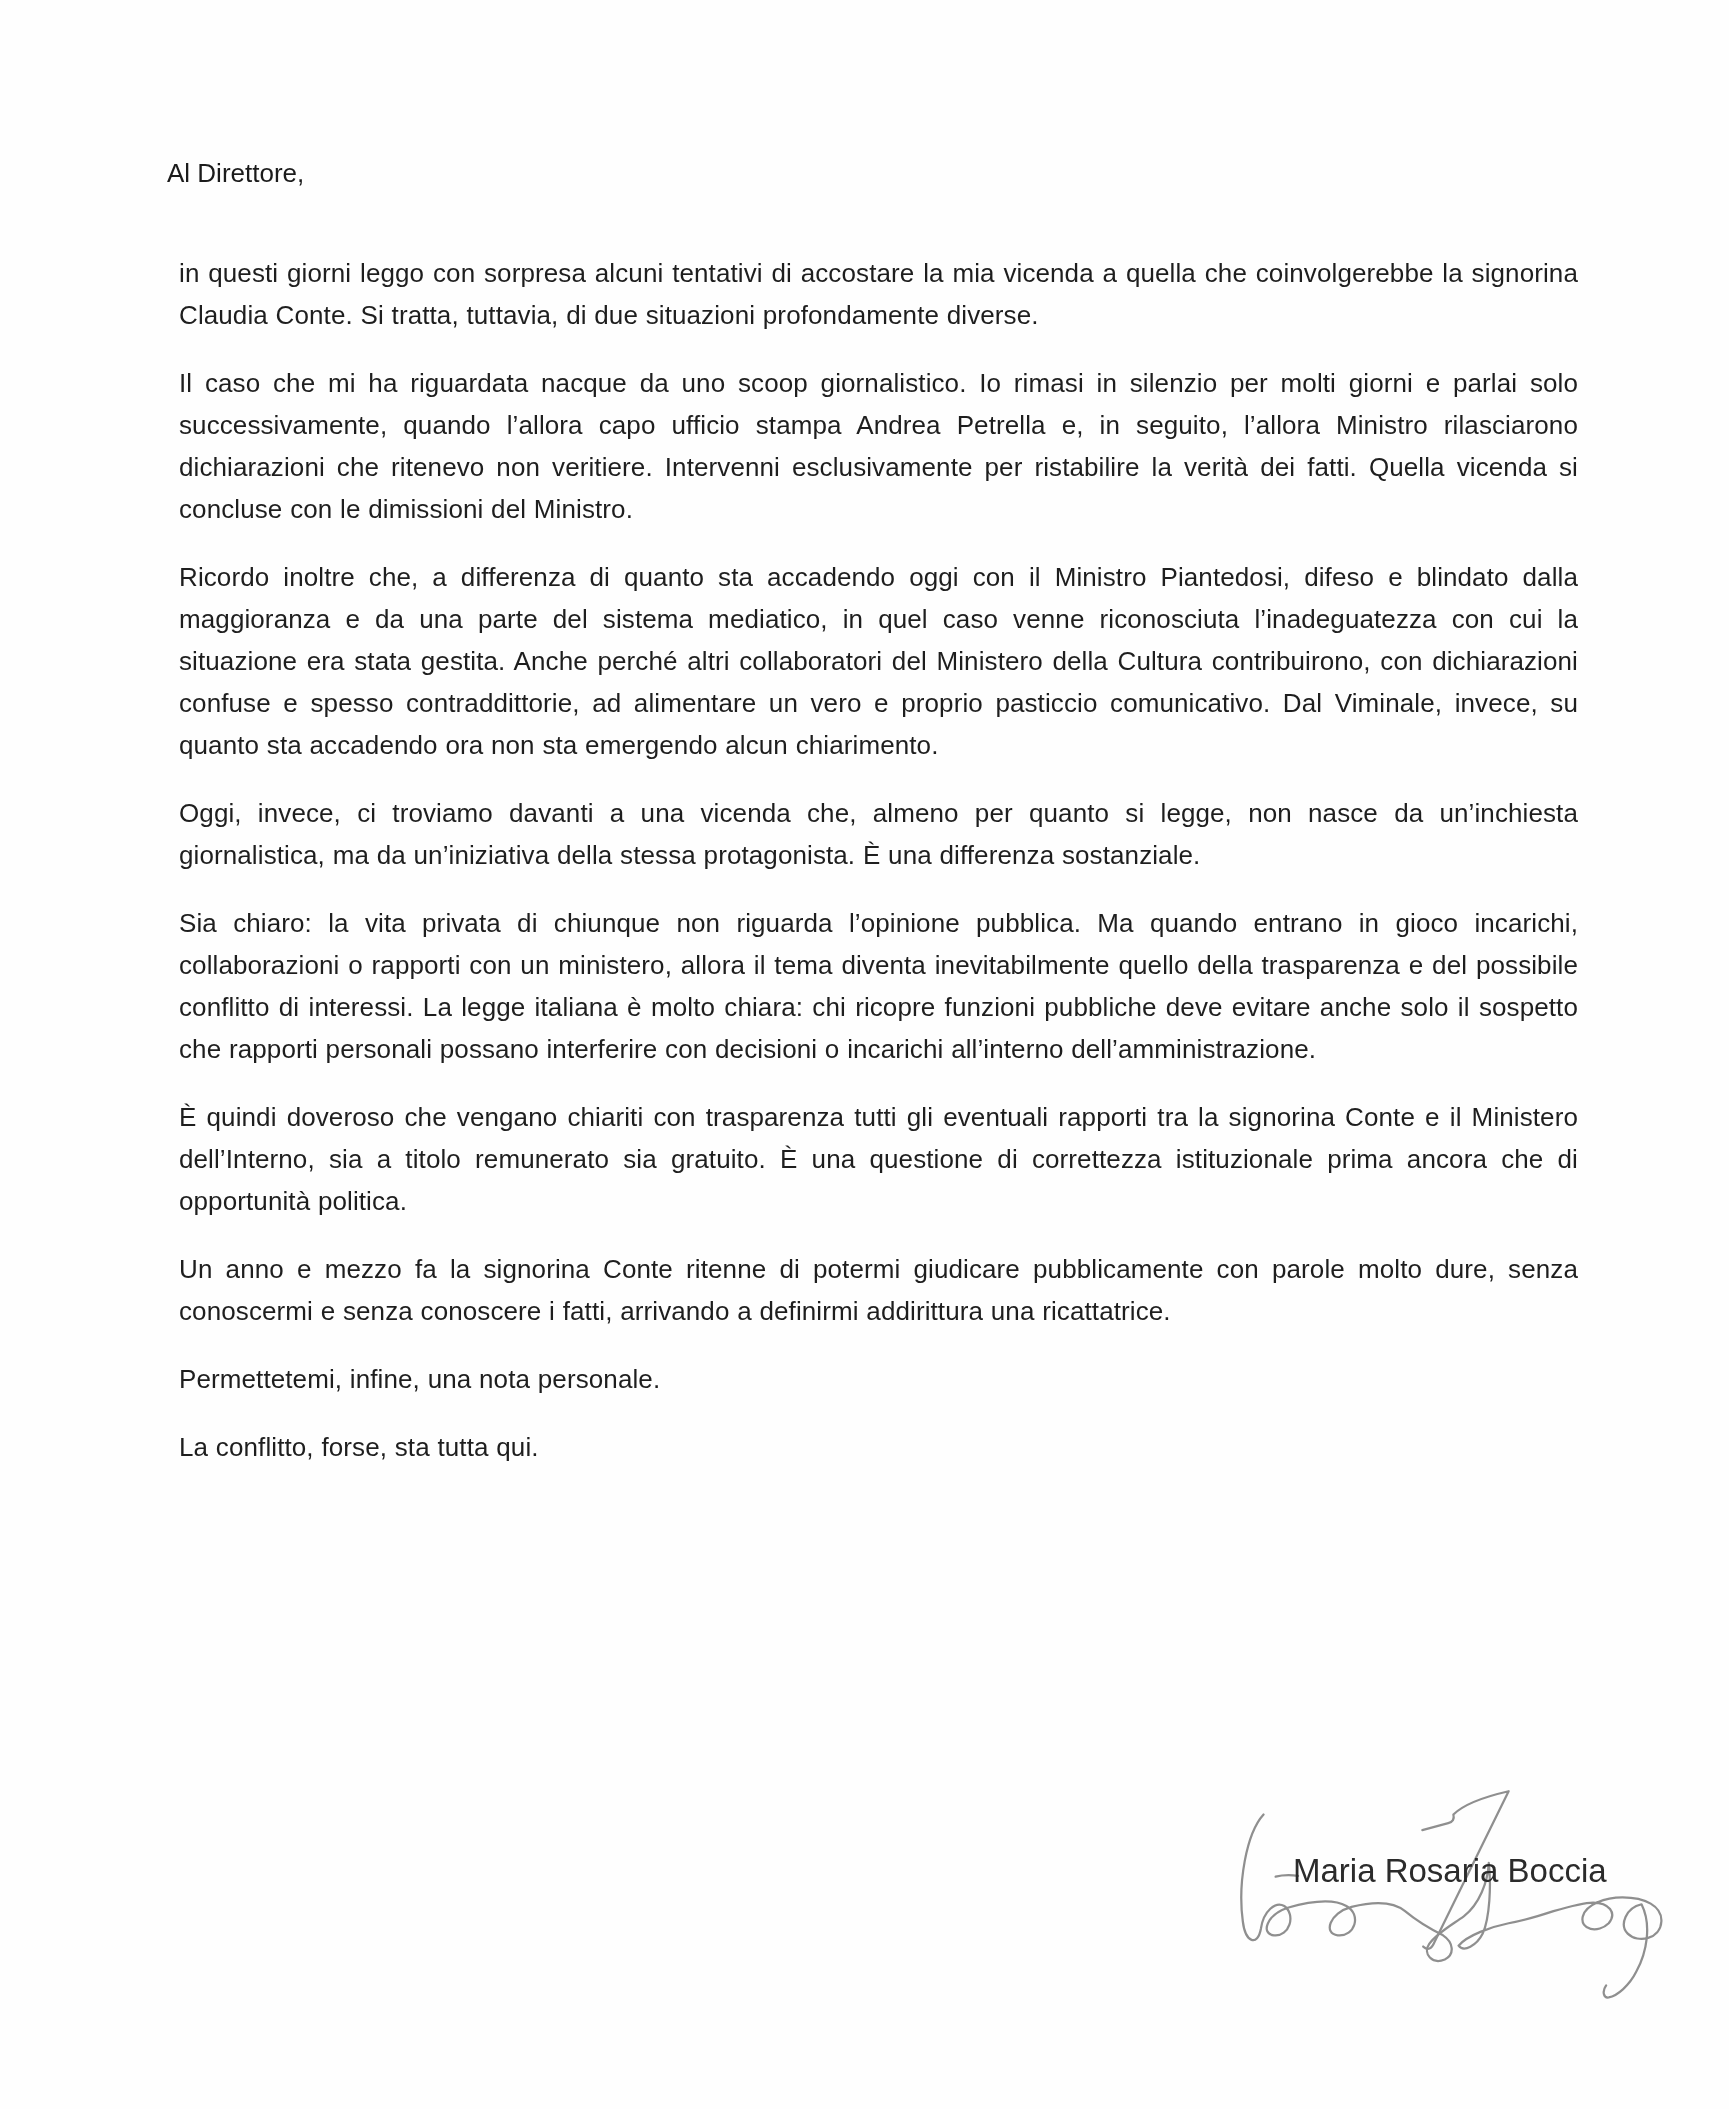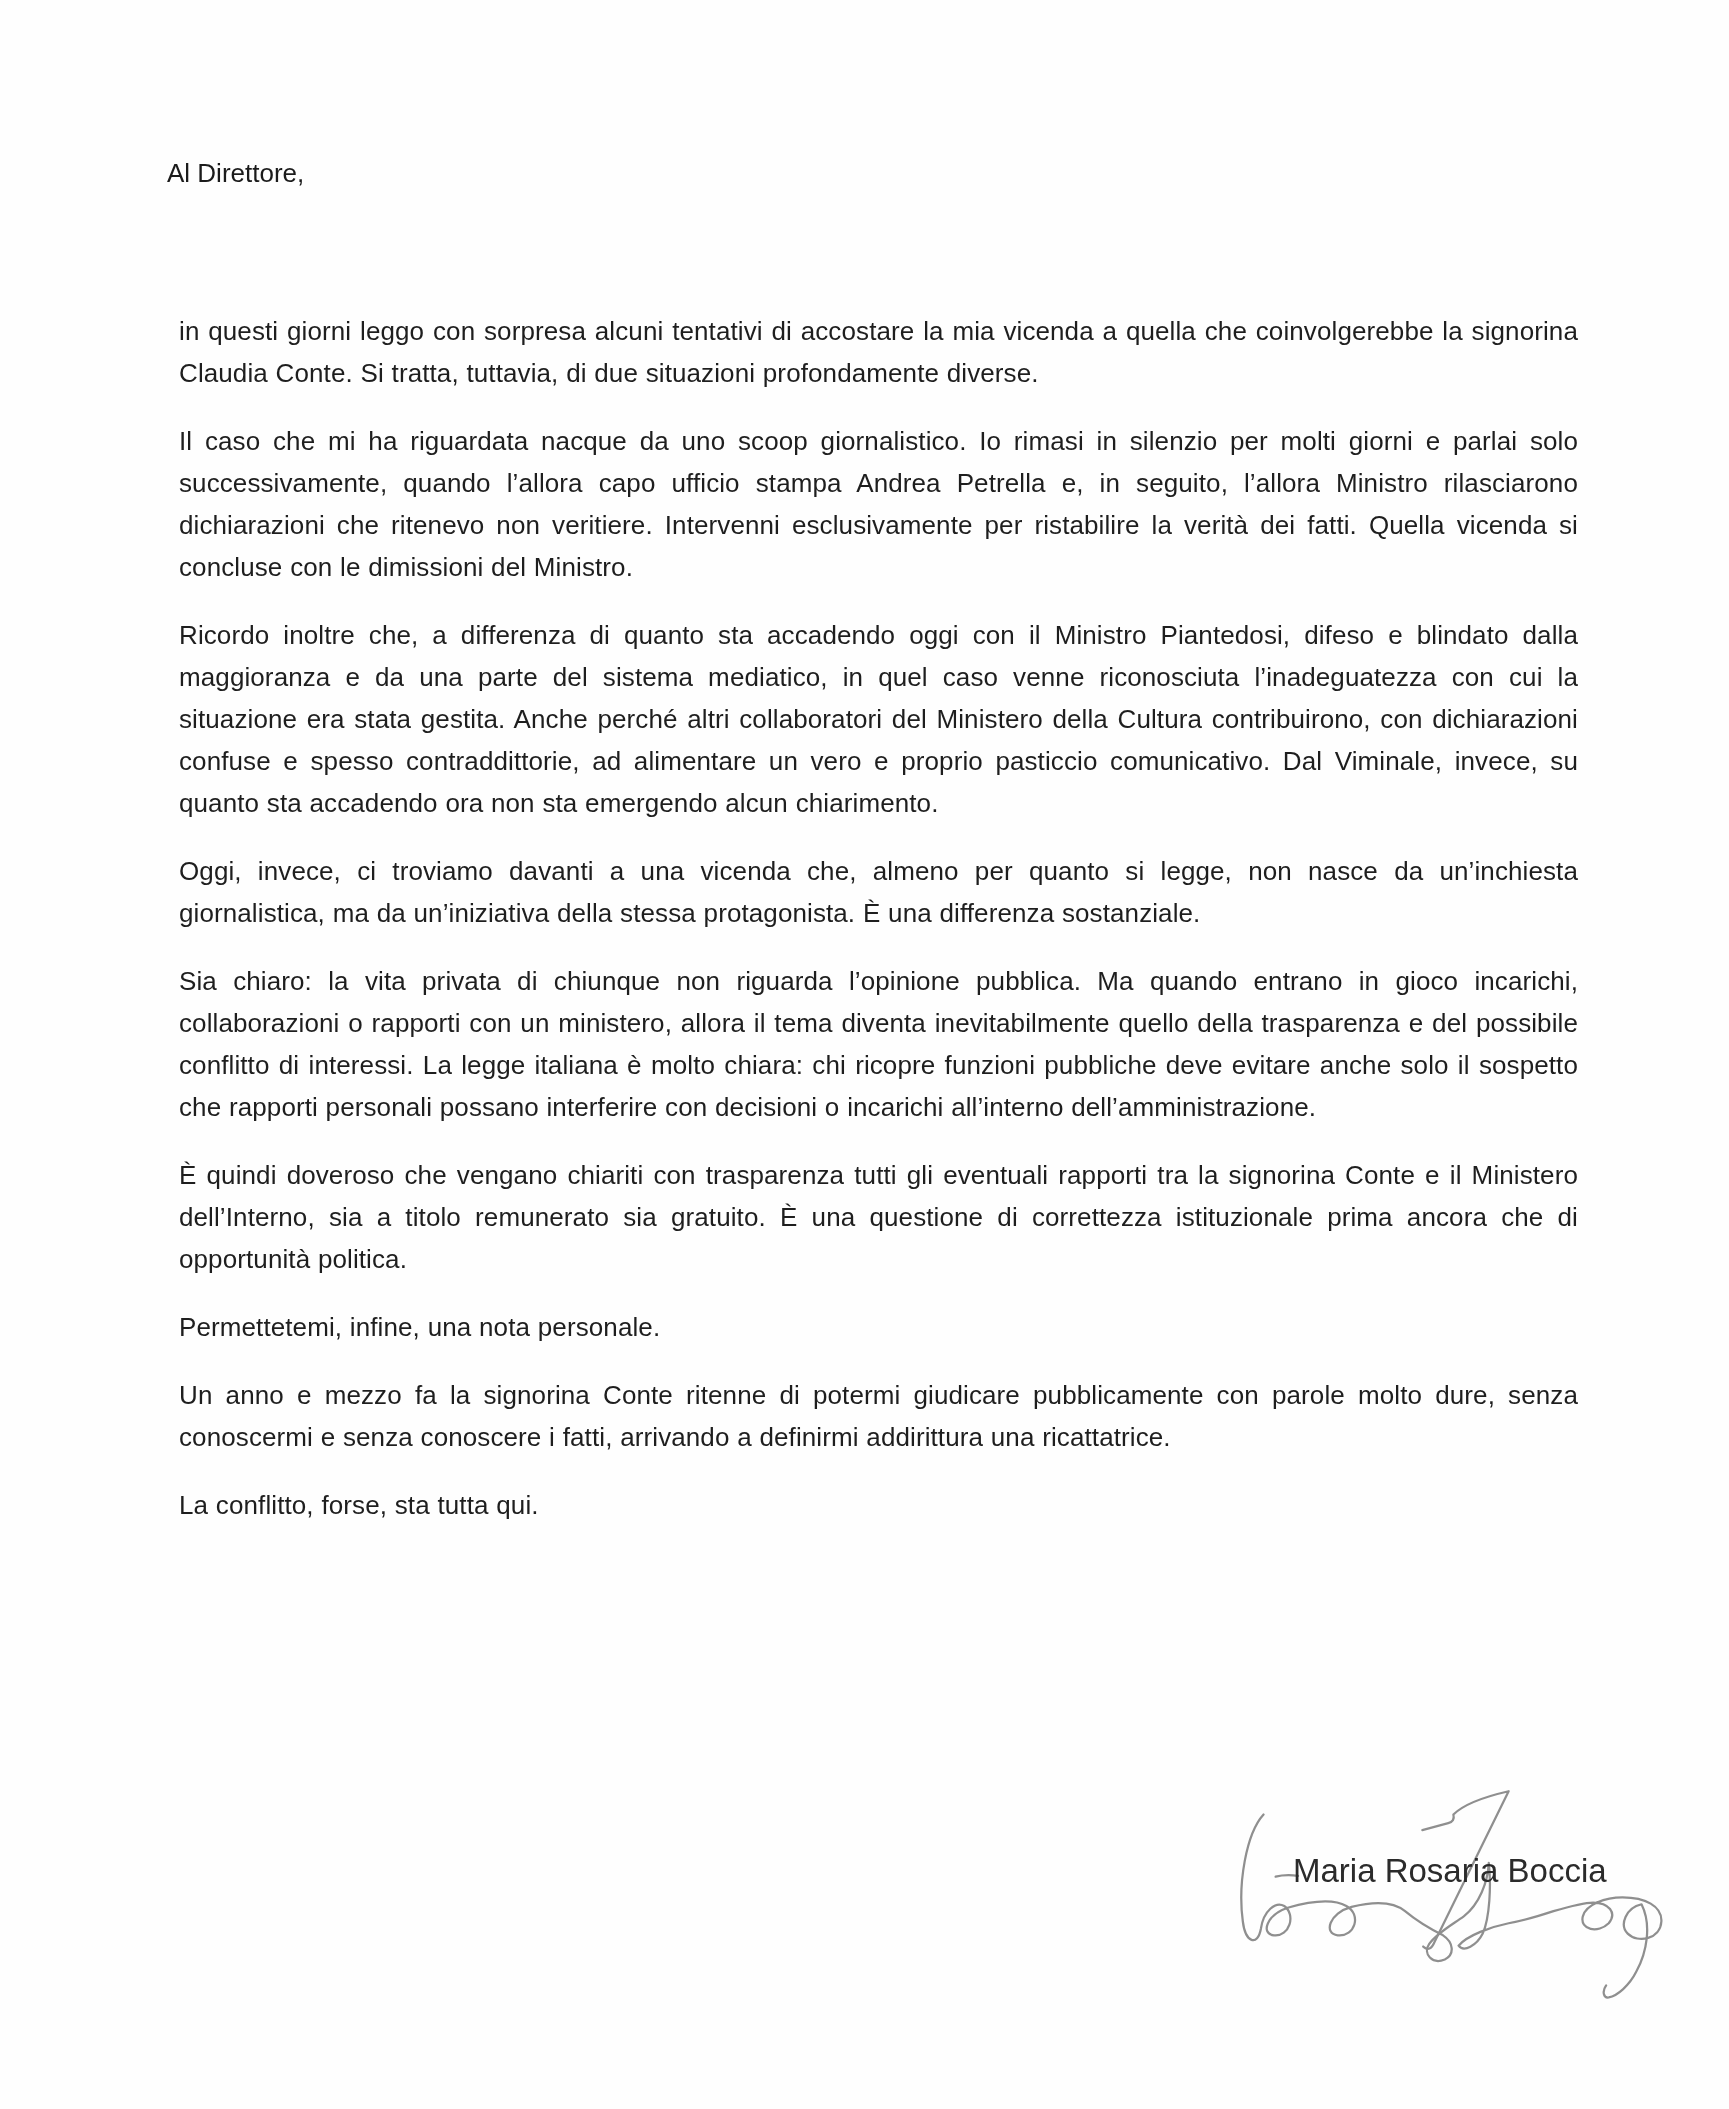--- a/index.html
+++ b/index.html
@@ -14,21 +14,21 @@
   }
   .letter{
     position:absolute;
     left:167px;
     top:152px;
     width:1411px;
   }
   .salutation{
     font-size:26px;
     line-height:42px;
-    margin:0 0 116px 0;
+    margin:0 0 58px 0;
     text-align:left;
     color:#1b1b1b;
   }
   .body p{
     font-size:26px;
     line-height:42px;
     margin:0 0 26px 12px;
     text-align:justify;
     text-justify:inter-word;
     color:#1e1e1e;
@@ -73,22 +73,22 @@
   <div class="letter">
     <div class="salutation">Al Direttore,</div>
 
     <div class="body">
       <p>in questi giorni leggo con sorpresa alcuni tentativi di accostare la mia vicenda a quella che coinvolgerebbe la signorina Claudia Conte. Si tratta, tuttavia, di due situazioni profondamente diverse.</p>
       <p>Il caso che mi ha riguardata nacque da uno scoop giornalistico. Io rimasi in silenzio per molti giorni e parlai solo successivamente, quando l’allora capo ufficio stampa Andrea Petrella e, in seguito, l’allora Ministro rilasciarono dichiarazioni che ritenevo non veritiere. Intervenni esclusivamente per ristabilire la verità dei fatti. Quella vicenda si concluse con le dimissioni del Ministro.</p>
       <p>Ricordo inoltre che, a differenza di quanto sta accadendo oggi con il Ministro Piantedosi, difeso e blindato dalla maggioranza e da una parte del sistema mediatico, in quel caso venne riconosciuta l’inadeguatezza con cui la situazione era stata gestita. Anche perché altri collaboratori del Ministero della Cultura contribuirono, con dichiarazioni confuse e spesso contraddittorie, ad alimentare un vero e proprio pasticcio comunicativo. Dal Viminale, invece, su quanto sta accadendo ora non sta emergendo alcun chiarimento.</p>
       <p>Oggi, invece, ci troviamo davanti a una vicenda che, almeno per quanto si legge, non nasce da un’inchiesta giornalistica, ma da un’iniziativa della stessa protagonista. È una differenza sostanziale.</p>
       <p>Sia chiaro: la vita privata di chiunque non riguarda l’opinione pubblica. Ma quando entrano in gioco incarichi, collaborazioni o rapporti con un ministero, allora il tema diventa inevitabilmente quello della trasparenza e del possibile conflitto di interessi. La legge italiana è molto chiara: chi ricopre funzioni pubbliche deve evitare anche solo il sospetto che rapporti personali possano interferire con decisioni o incarichi all’interno dell’amministrazione.</p>
       <p>È quindi doveroso che vengano chiariti con trasparenza tutti gli eventuali rapporti tra la signorina Conte e il Ministero dell’Interno, sia a titolo remunerato sia gratuito. È una questione di correttezza istituzionale prima ancora che di opportunità politica.</p>
+      <p>Un anno e mezzo fa la signorina Conte ritenne di potermi giudicare pubblicamente con parole molto dure, senza conoscermi e senza conoscere i fatti, arrivando a definirmi addirittura una ricattatrice.</p>
       <p>Permettetemi, infine, una nota personale.</p>
-      <p>Un anno e mezzo fa la signorina Conte ritenne di potermi giudicare pubblicamente con parole molto dure, senza conoscermi e senza conoscere i fatti, arrivando a definirmi addirittura una ricattatrice.</p>
       <p>La conflitto, forse, sta tutta qui.</p>
     </div>
   </div>
 
   <div class="signature-block">
     <svg class="signature-scribble" viewBox="0 0 525 270" xmlns="http://www.w3.org/2000/svg" aria-hidden="true">
 
       <path d="M 36,40
                C 16,62 6,120 12,164
                C 15,188 29,194 33,172

